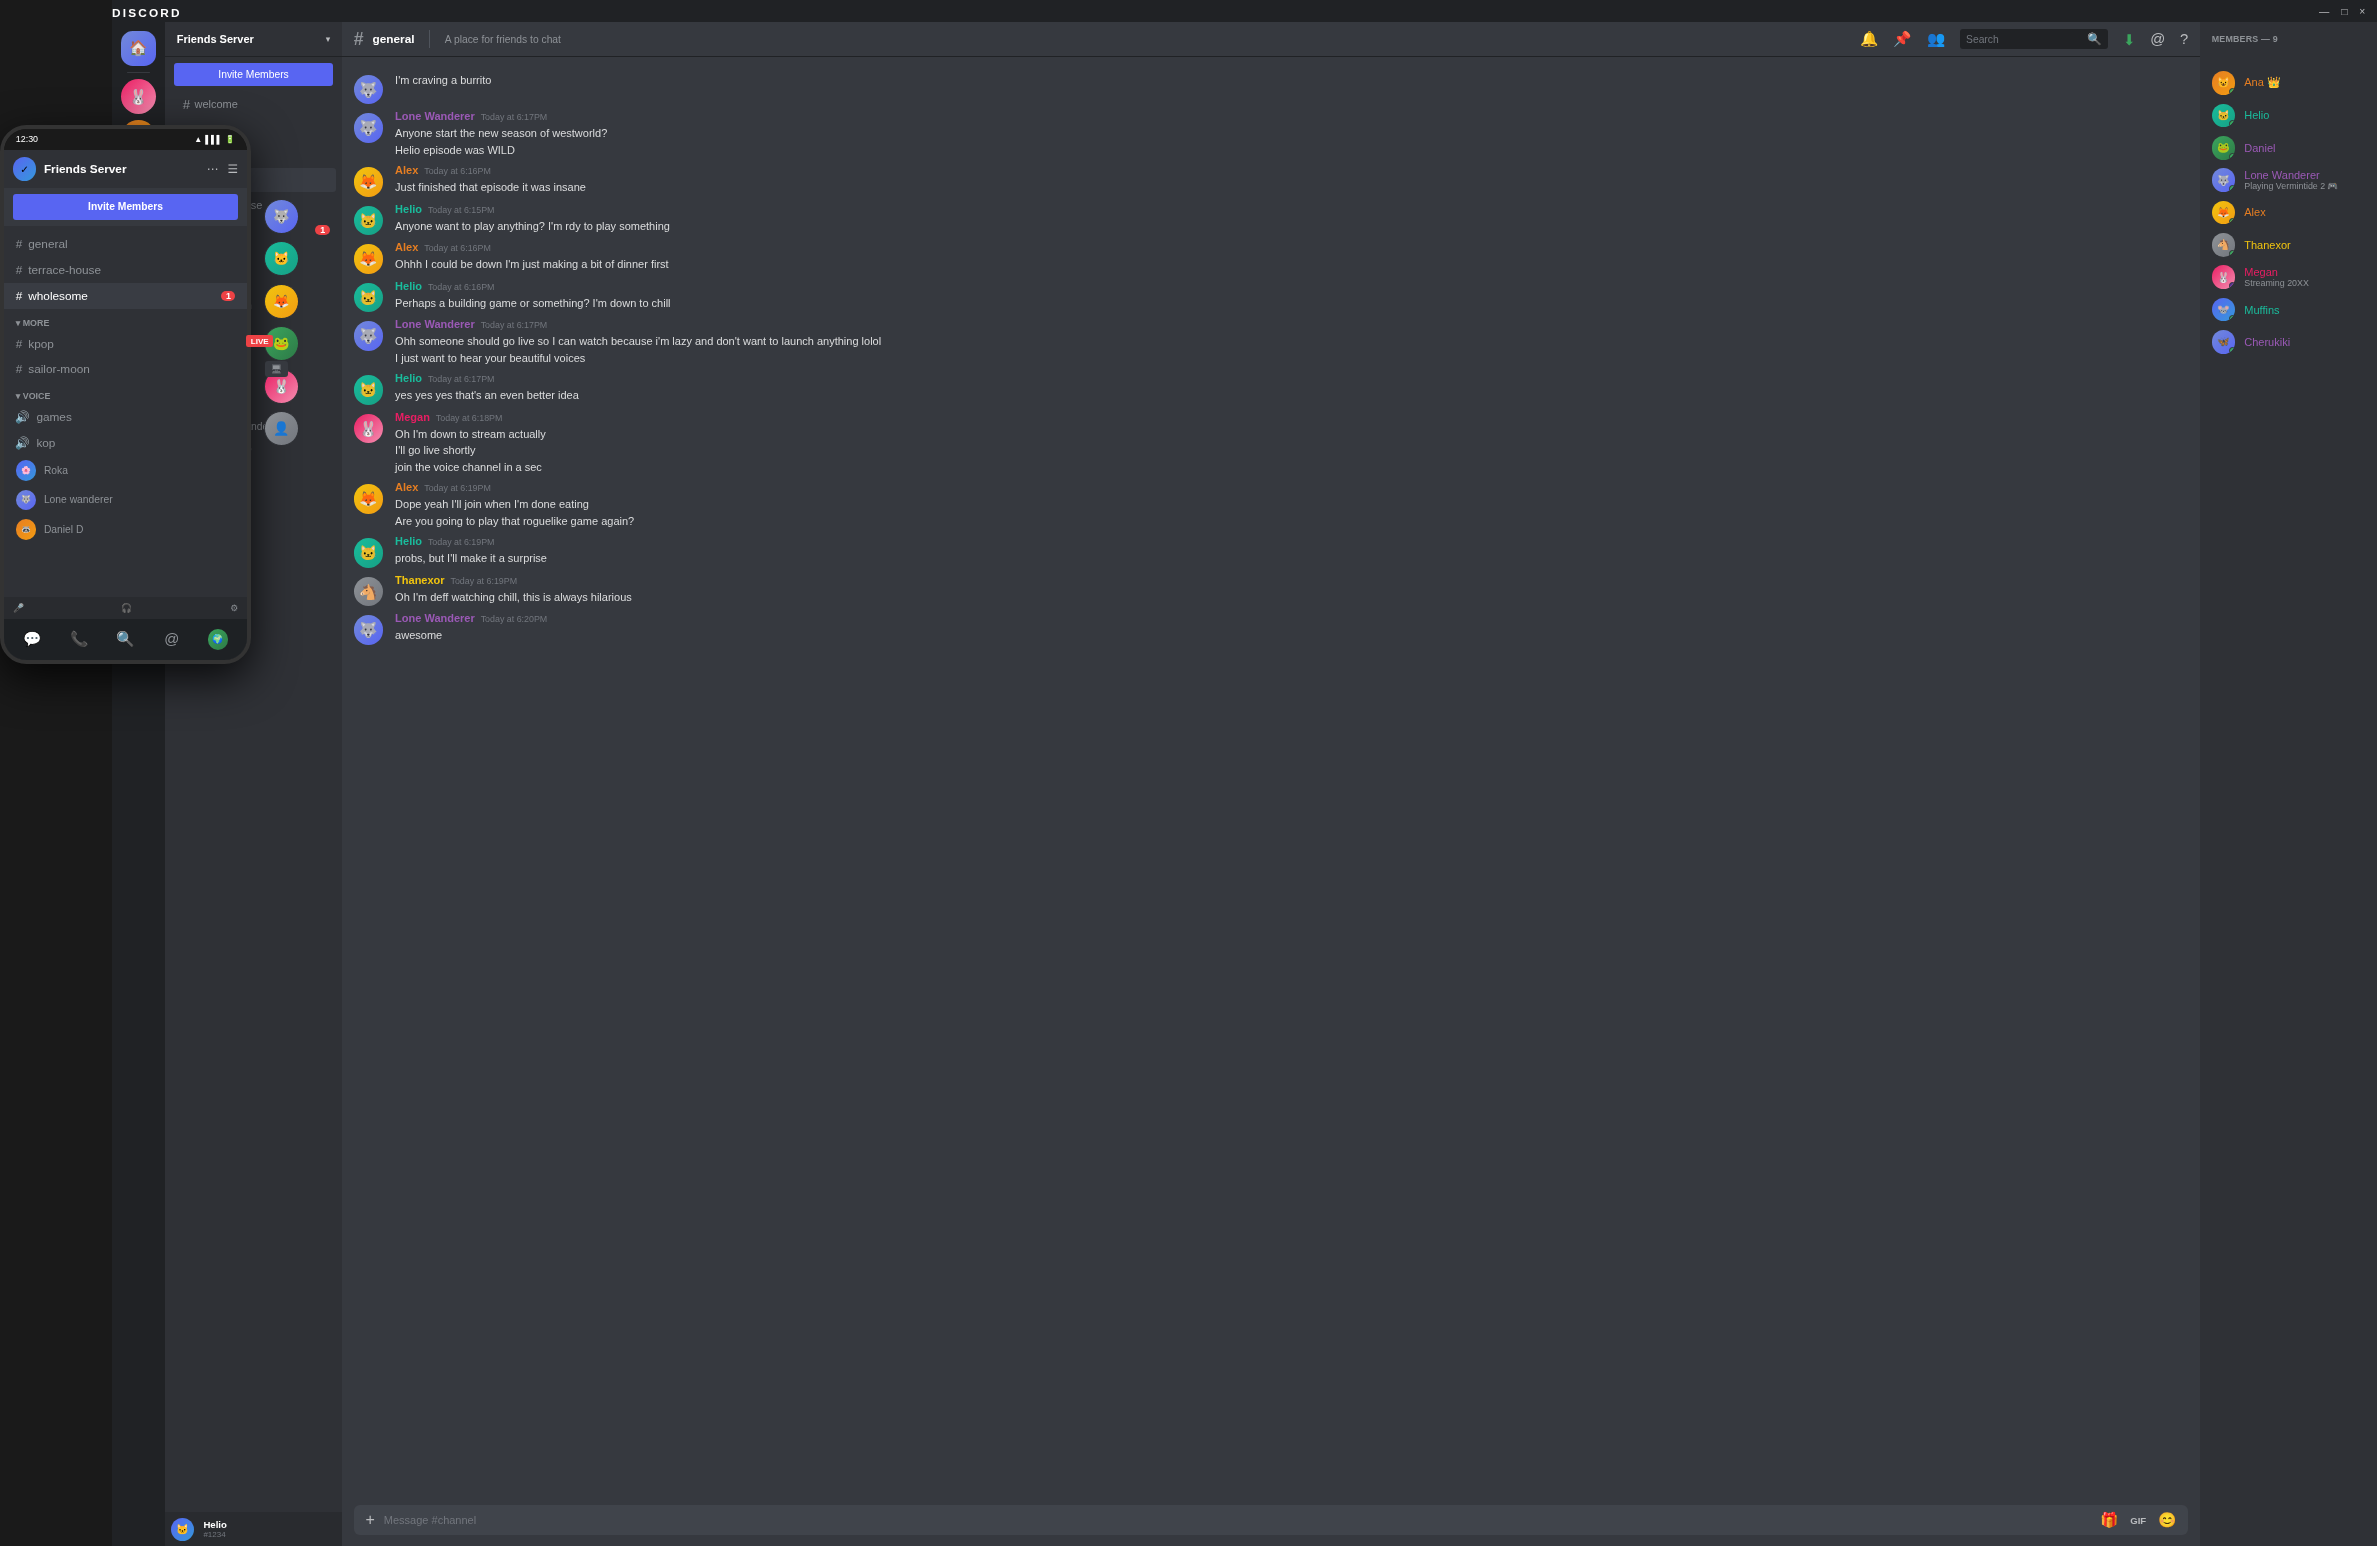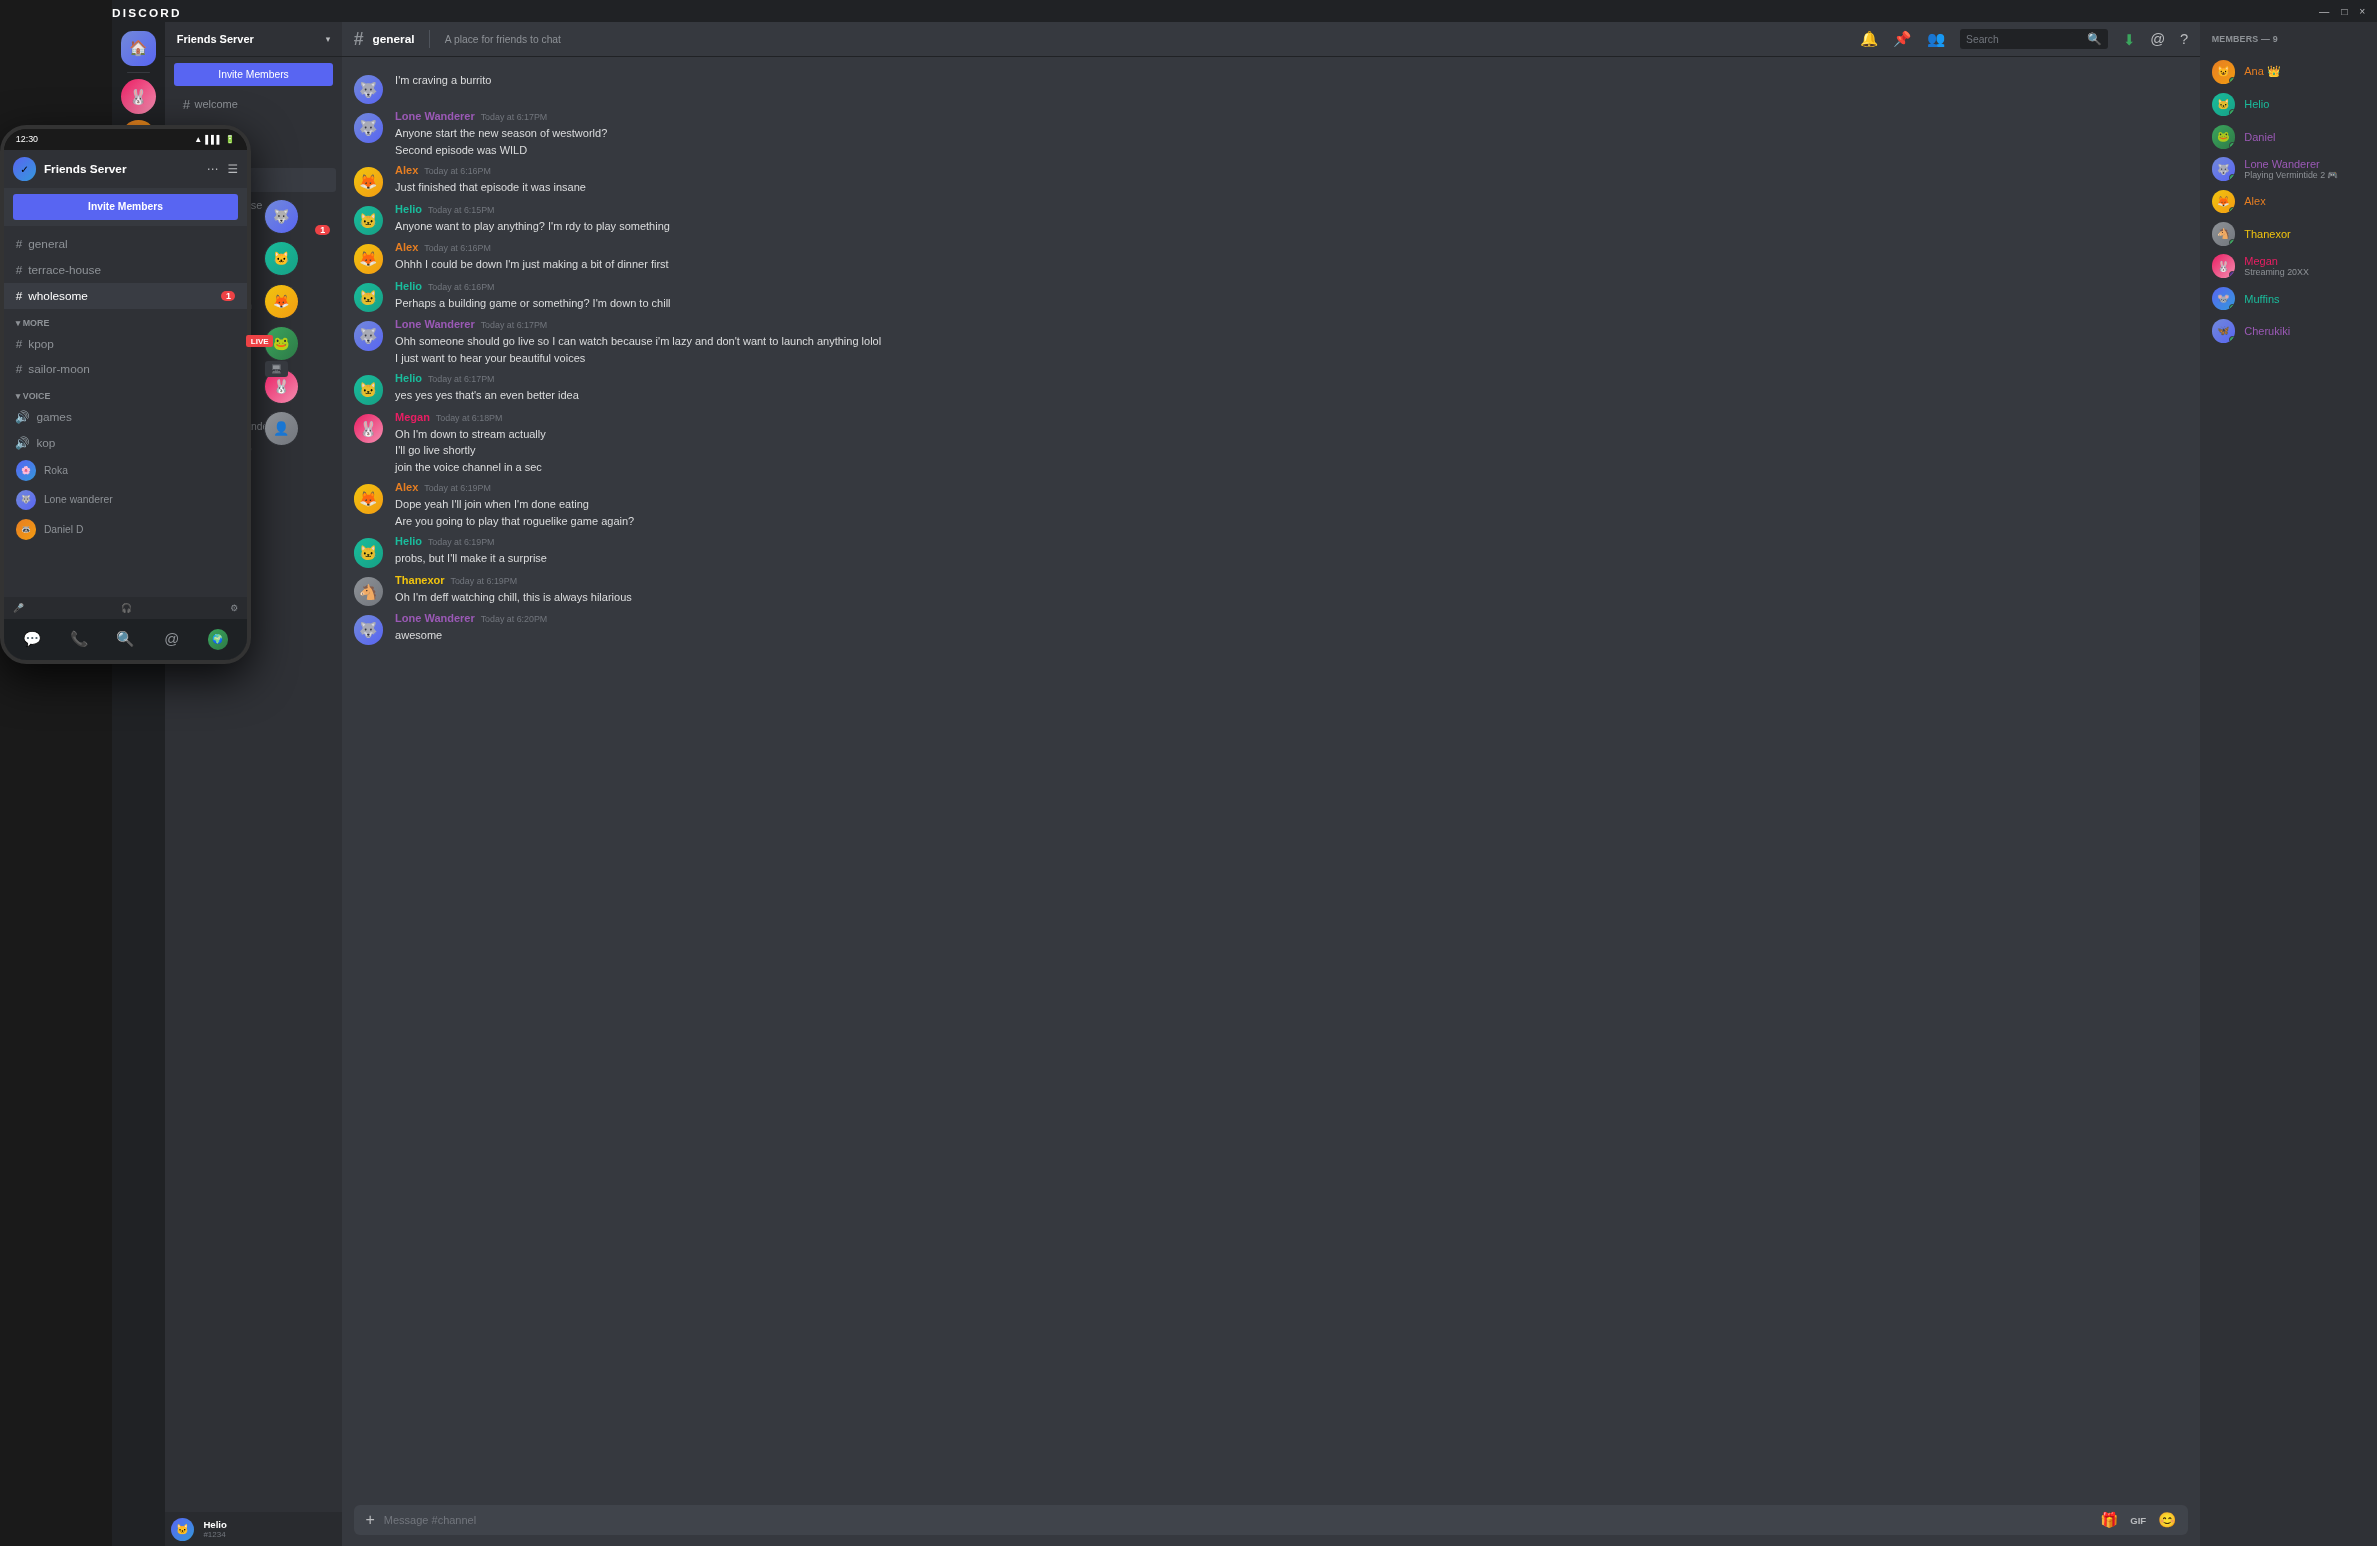--- a/index.html
+++ b/index.html
@@ -366,21 +366,21 @@
       padding: 11.8px 5.9px;
       overflow-y: auto;
     }
     .members-header {
       font-size: 8.9px;
       font-weight: 700;
       color: #8e9297;
       text-transform: uppercase;
       letter-spacing: 0.02em;
       padding: 0 5.9px;
-      margin-bottom: 12px;
+      margin-bottom: 23px;
     }
     .member-item {
       display: flex;
       align-items: center;
       padding: 4.4px 5.9px;
       border-radius: 3px;
       cursor: pointer;
       gap: 8.9px;
     }
     .member-avatar {
@@ -768,21 +768,21 @@
         <div class="message">
           <div class="message-avatar av-purple">
             <div class="av-face">🐺</div>
           </div>
           <div class="message-content">
             <div class="message-header">
               <span class="message-author author-lone-wanderer">Lone Wanderer</span>
               <span class="message-timestamp">Today at 6:17PM</span>
             </div>
             <div class="message-text">Anyone start the new season of westworld?</div>
-            <div class="message-text">Second episode was WILD</div>
+            <div class="message-text">Helio episode was WILD</div>
           </div>
         </div>
 
         <div class="message">
           <div class="message-avatar av-yellow">
             <div class="av-face">🦊</div>
           </div>
           <div class="message-content">
             <div class="message-header">
               <span class="message-author author-alex">Alex</span>

